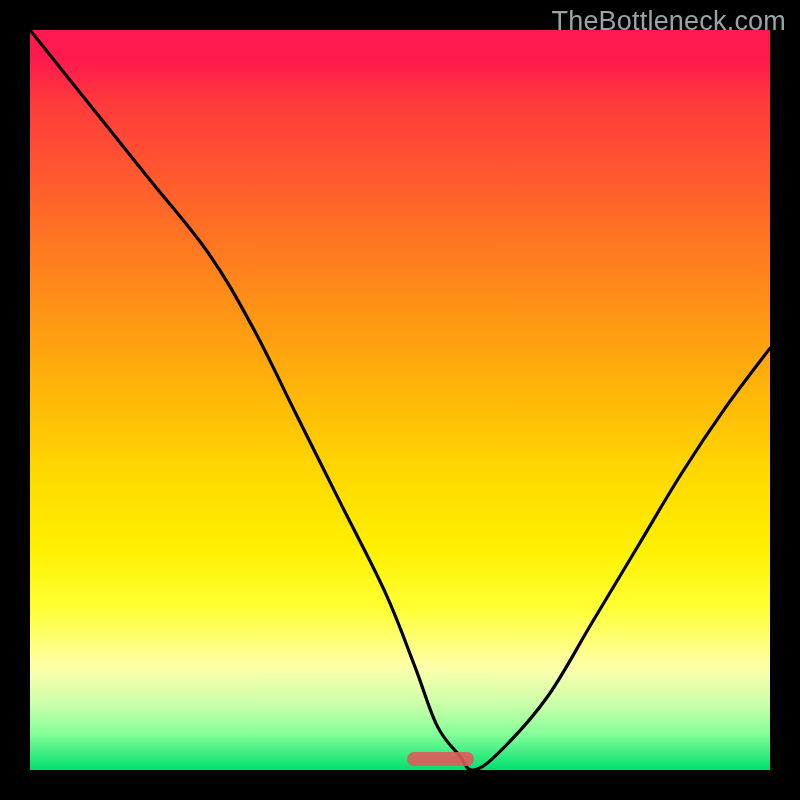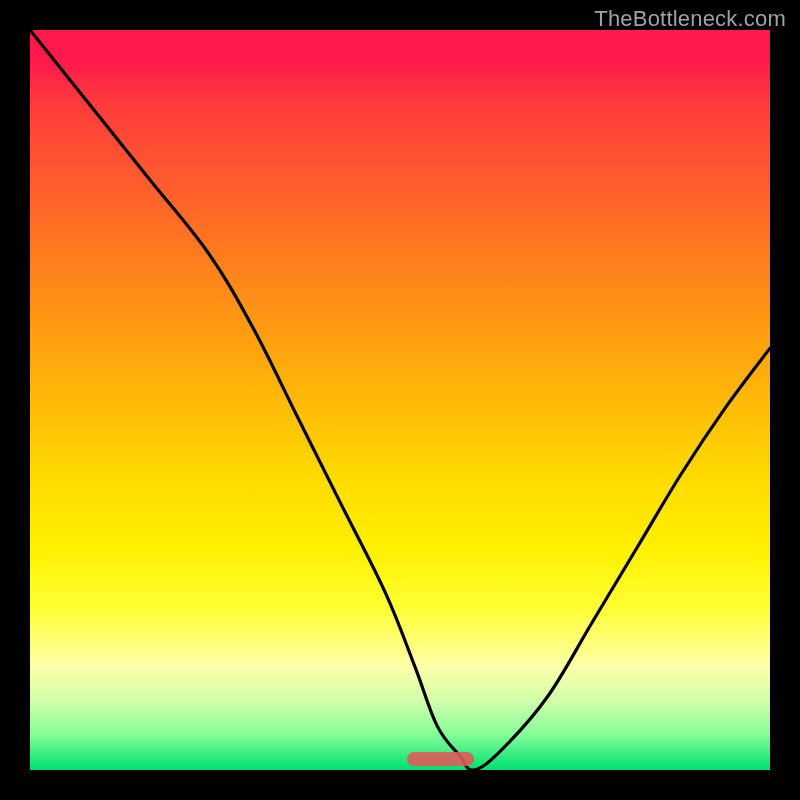--- a/index.html
+++ b/index.html
@@ -51,21 +51,21 @@
     position: absolute;
     height: 14px;
     border-radius: 7px;
     opacity: 0.9;
   }
   .watermark {
     position: absolute;
     top: 6px;
     right: 14px;
     color: #9aa3a8;
-    font-size: 22px;
+    font-size: 27px;
     letter-spacing: 0.2px;
   }
 </style>
 </head>
 <body>
 
 <div class="frame">
 
   <div class="watermark">TheBottleneck.com</div>
 

